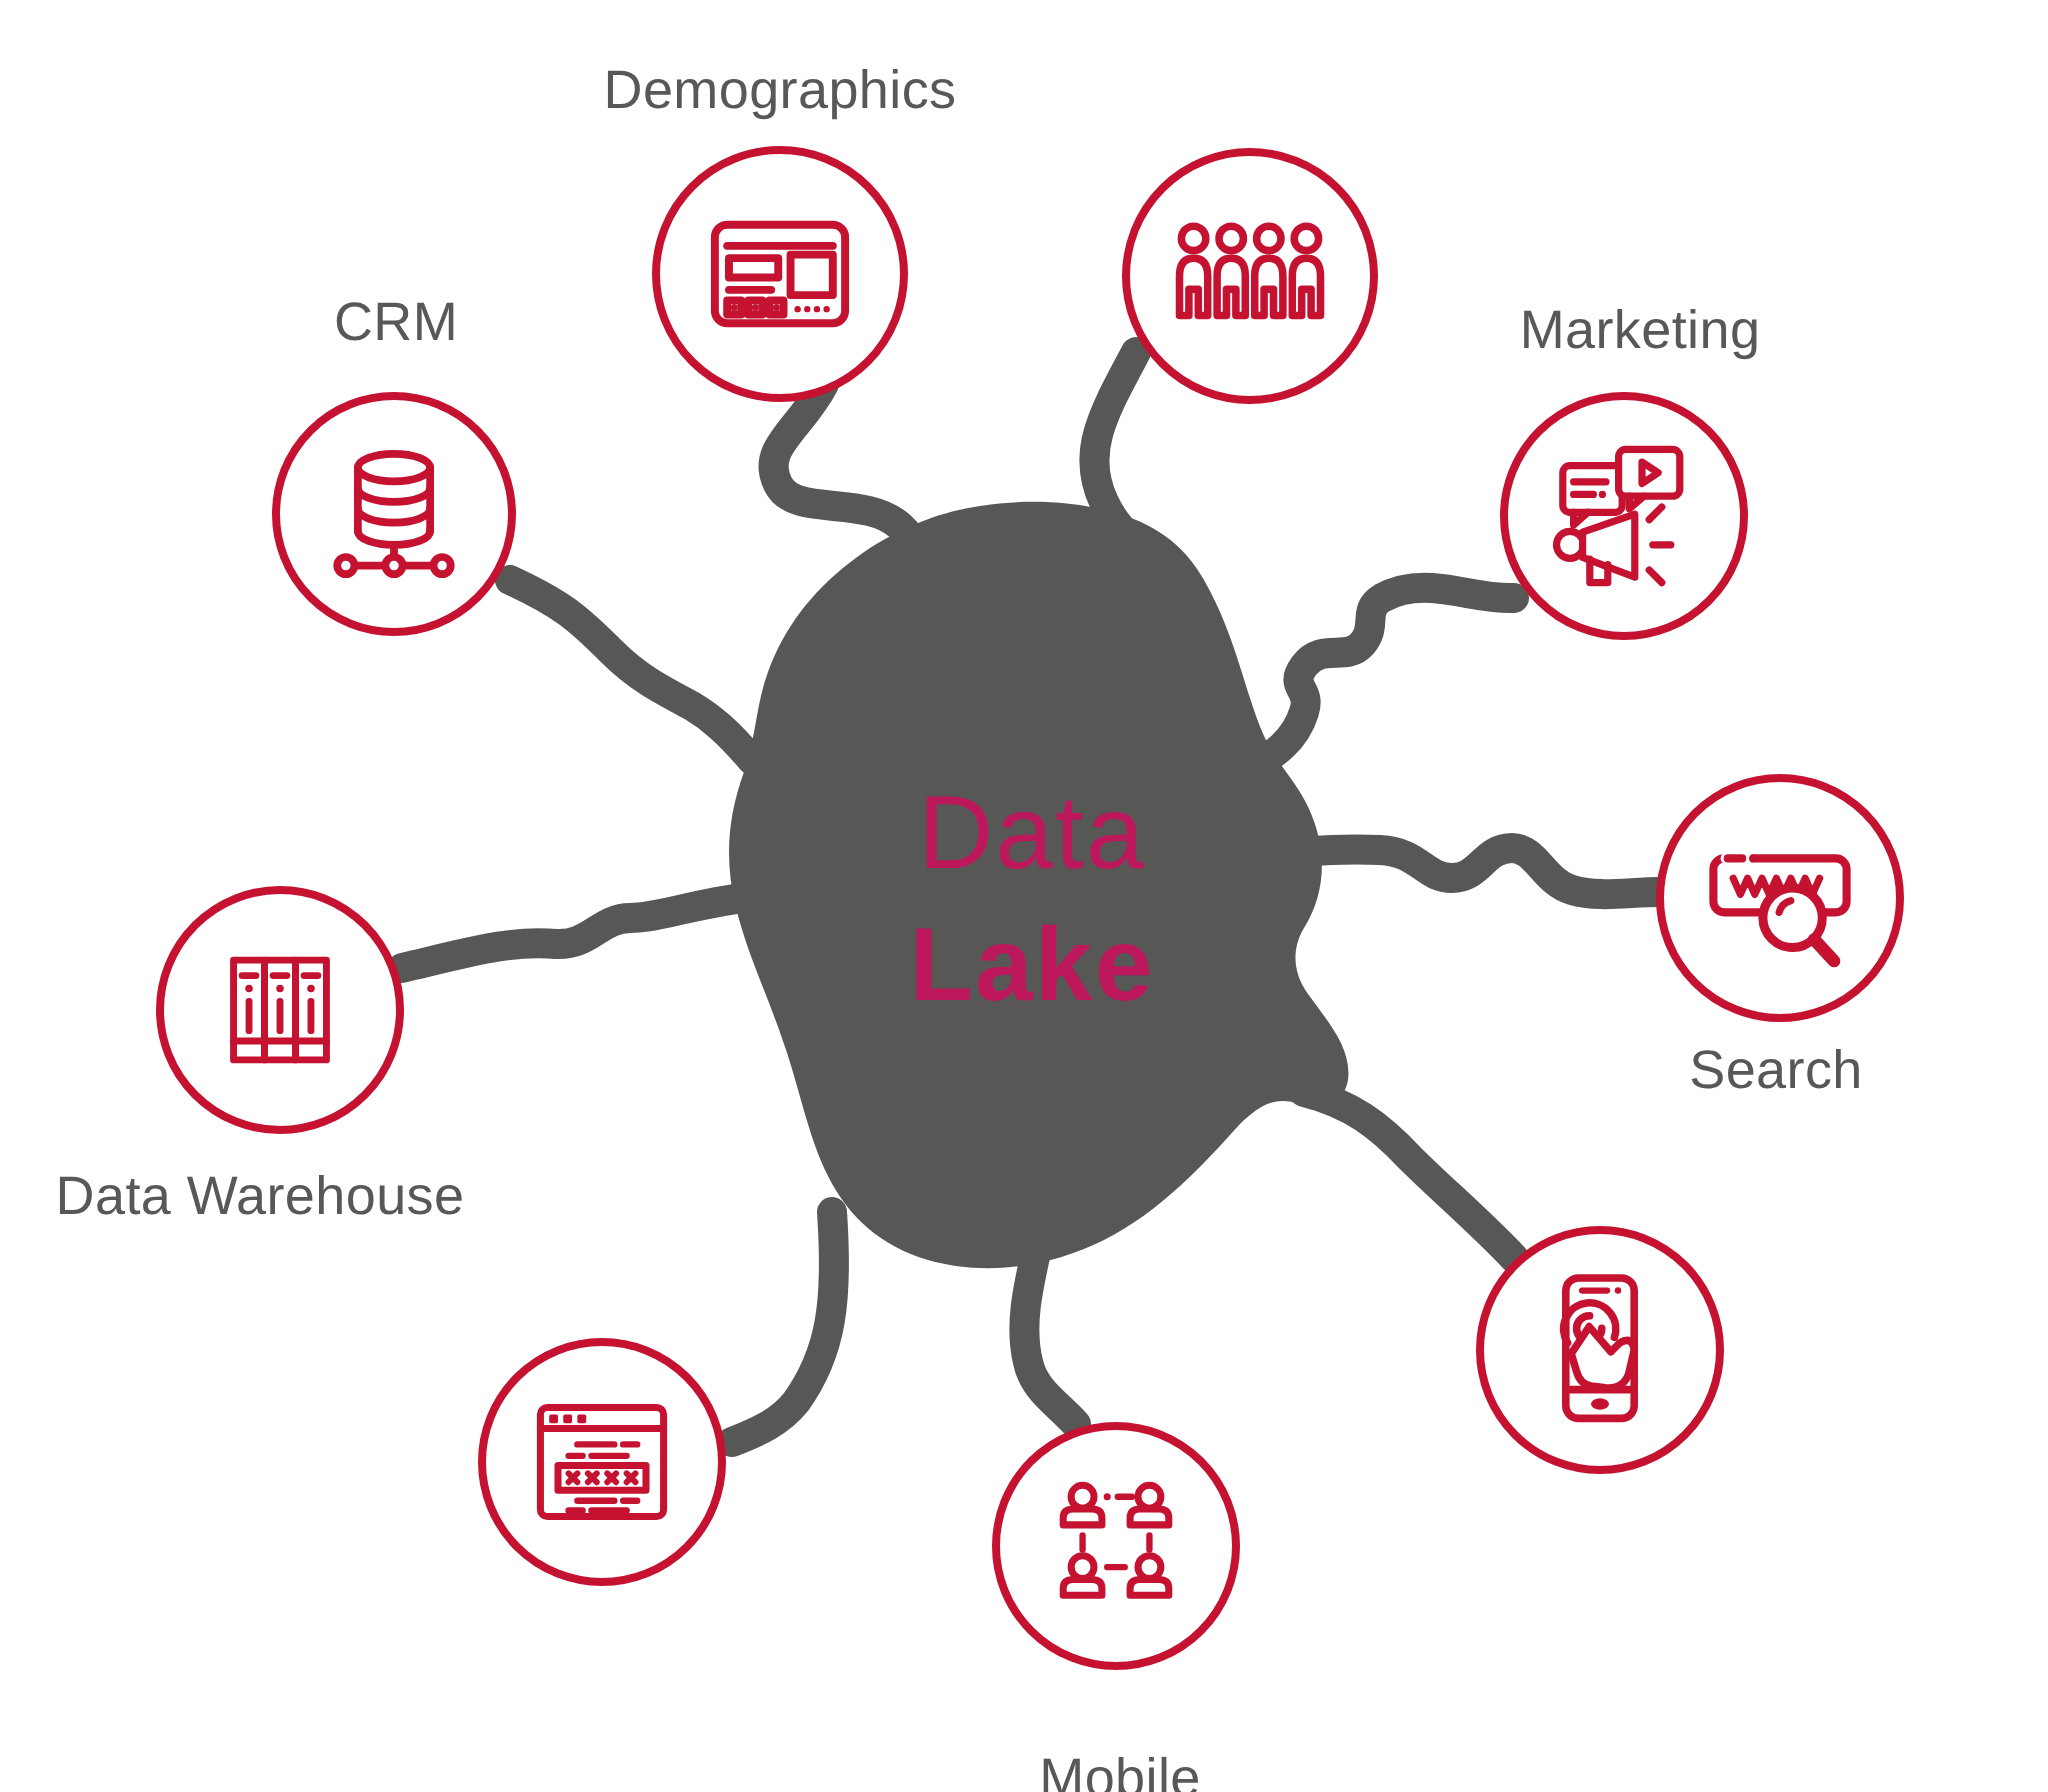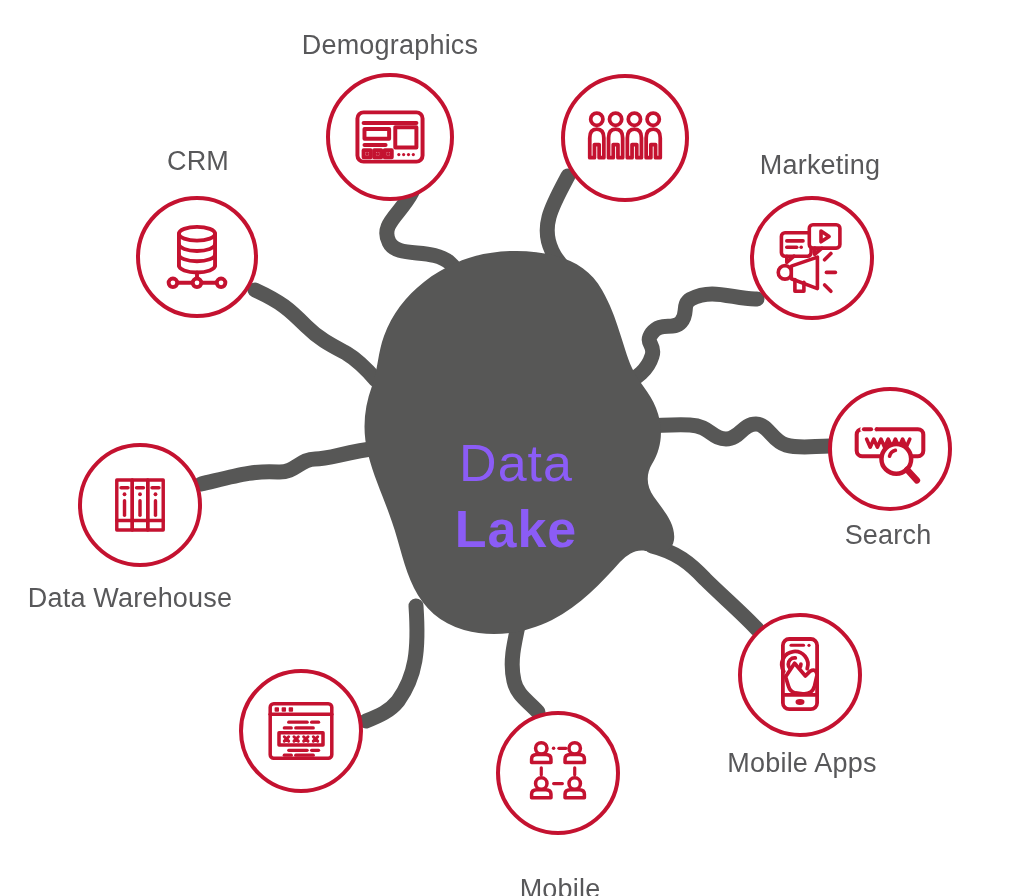--- a/index.html
+++ b/index.html
@@ -35,21 +35,21 @@
   #label-crm{left:198px;top:146px;}
   #label-marketing{left:820px;top:150px;}
   #label-search{left:888px;top:520px;}
   #label-data-warehouse{left:130px;top:583px;}
   #label-web-logs{left:300px;top:805px;}
   #label-mobile{left:560px;top:838px;margin-top:36px;}
   #label-mobile-apps{left:802px;top:748px;}
   
   .center-text{
     position:absolute;left:516px;top:384px;transform:translateX(-50%);
-    text-align:center;color:#8b5cf6;line-height:66px;font-size:52px;letter-spacing:1px;margin-top:46px;
+    text-align:center;color:#be185d;line-height:66px;font-size:52px;letter-spacing:1px;
   }
   .center-text .l1{font-weight:normal;}
   .center-text .l2{font-weight:bold;}
   
   svg.icon{display:block;}
   svg.icon *{vector-effect:none;}
 </style>
 </head>
 <body>
 
@@ -298,15 +298,14 @@
           <path d="M32 46 A14.5 14.5 0 1 1 58 43"></path>
           <path d="M44 37 L56 51 L61 46 Q68 42 69 50 L66 63 Q63 72 53 71 L45 70 Q39 69 37 62 L34 52 Z" fill="#fff"></path>
         </g>
         <g fill="#C41230" stroke="none">
           <circle cx="60" cy="17" r="1.8"></circle>
           <ellipse cx="50" cy="80" rx="5" ry="3.2"></ellipse>
         </g>
       </svg>
     </div>
   </div>
-  <div class="node-label" id="label-mobile-apps">Mobile Apps</div>
 
 </div>
 
 </body></html>

